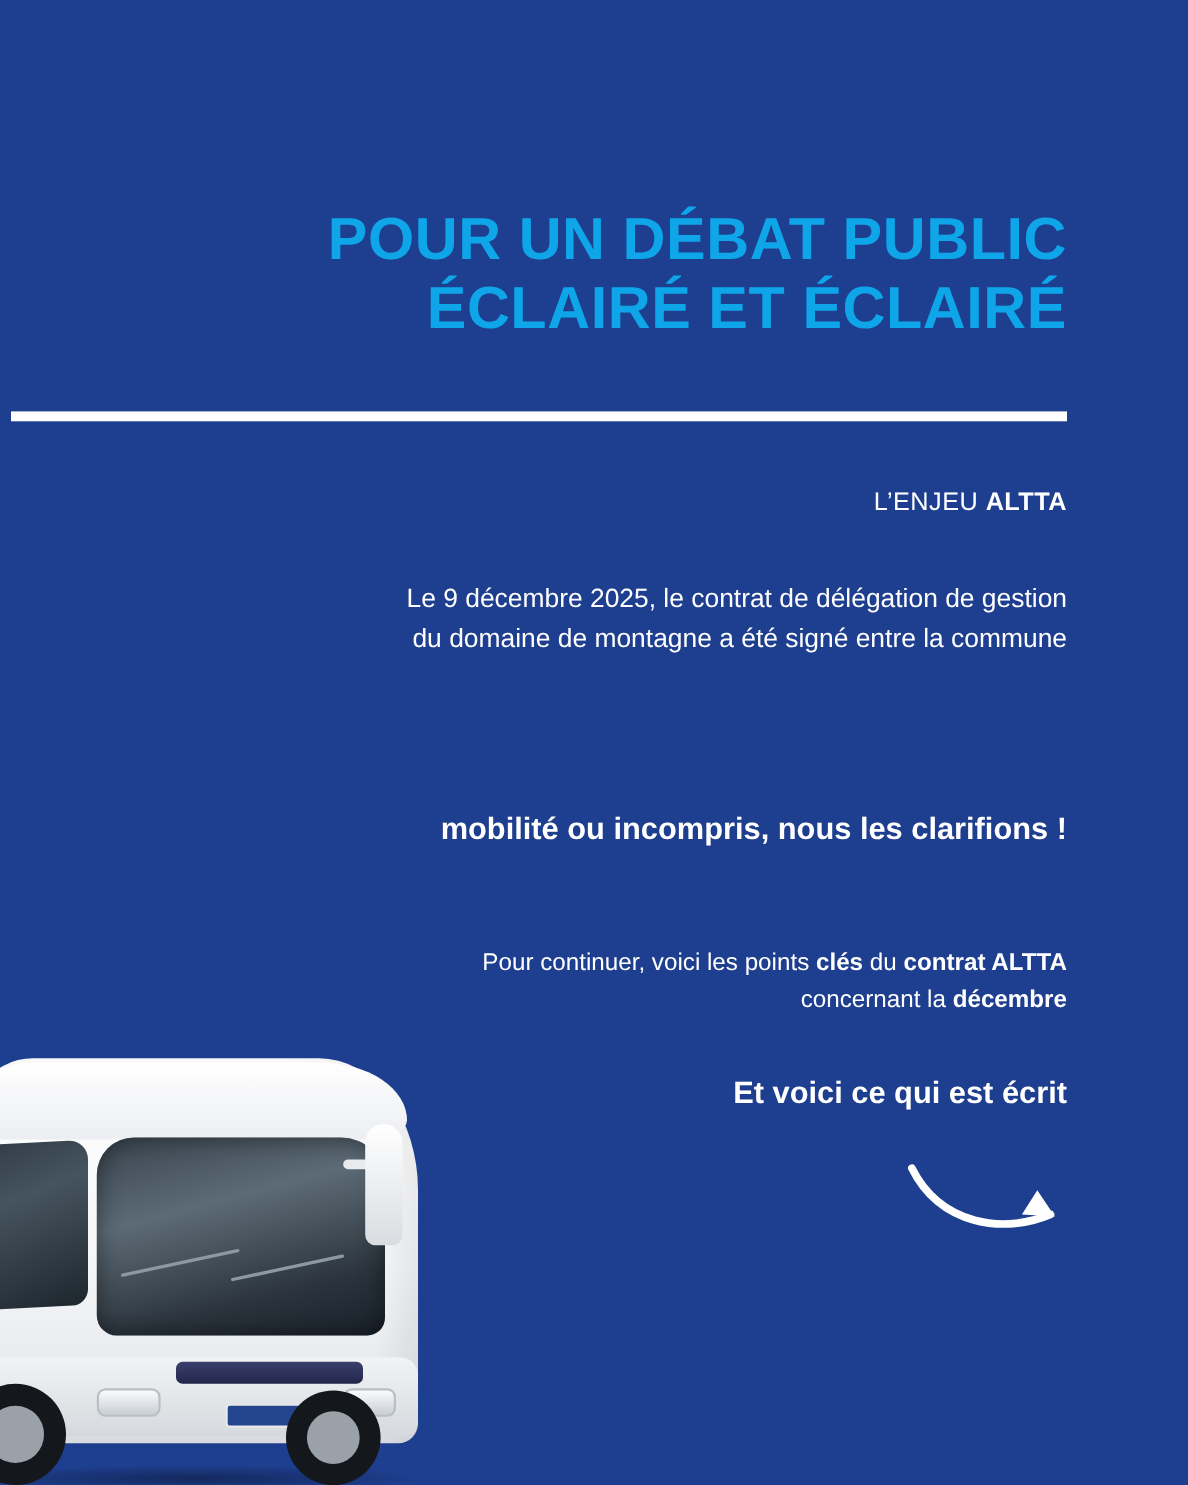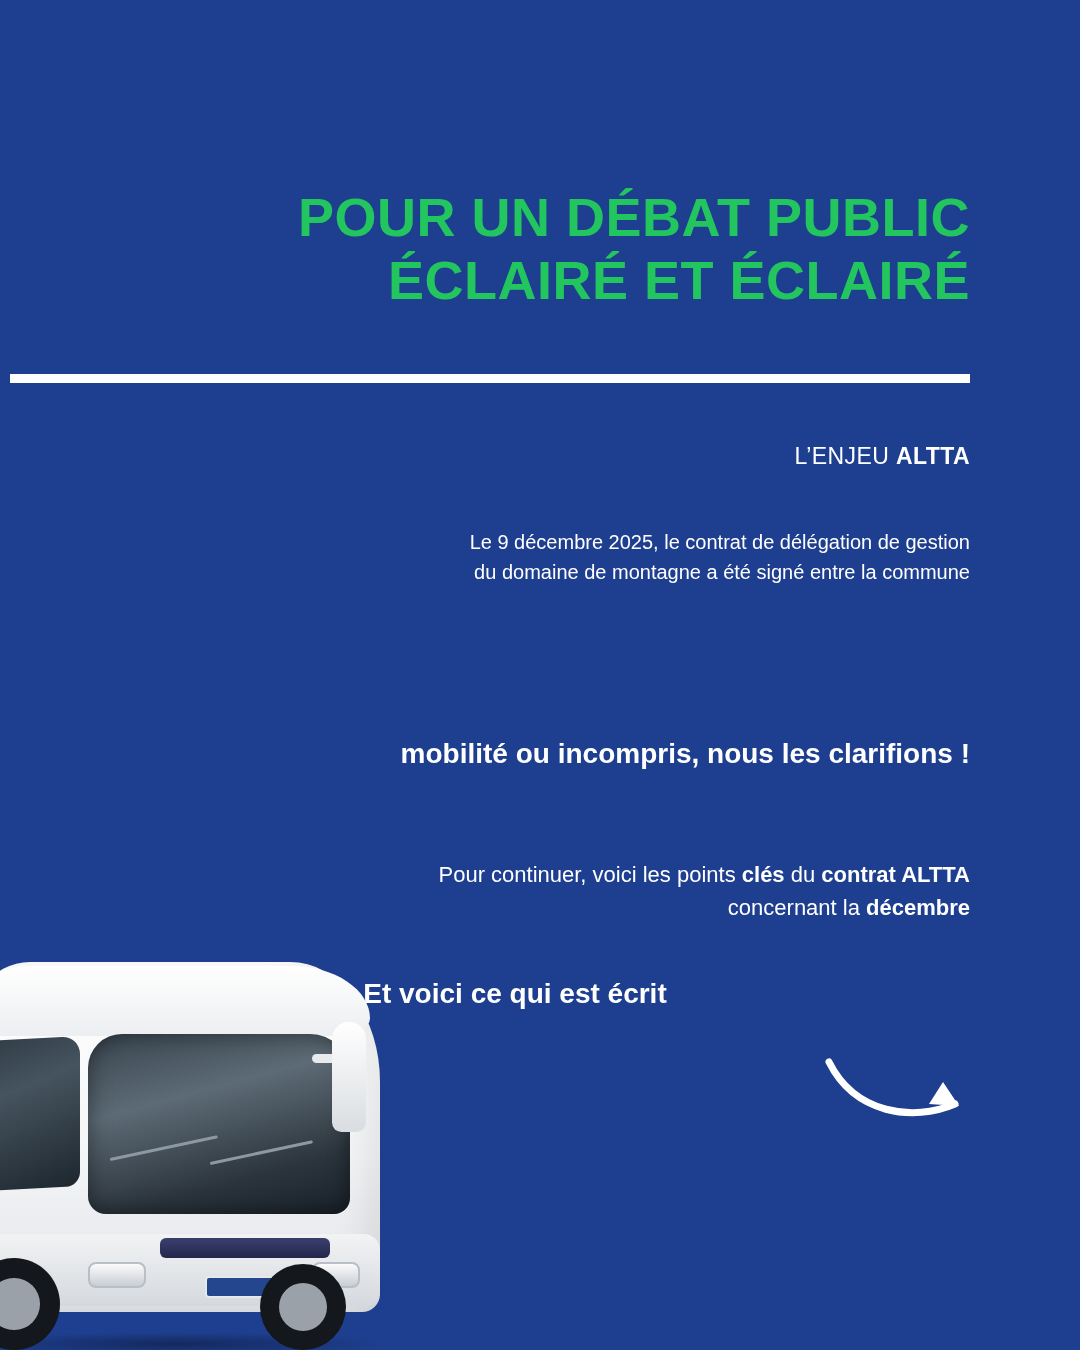--- a/index.html
+++ b/index.html
@@ -23,21 +23,21 @@
     overflow: hidden;
   }
 
   
   .headline {
     position: absolute;
     top: 186px;
     right: 110px;
     left: 110px;
     text-align: right;
-    color: #22c55e;
+    color: #0ea5e9;
     font-weight: bold;
     font-size: 54px;
     line-height: 1.16;
     letter-spacing: 0.5px;
   }
   .headline .line { display: block; white-space: nowrap; }
 
   
   .divider {
     position: absolute;
@@ -67,21 +67,21 @@
     position: absolute;
     right: 110px;
     text-align: right;
     color: #ffffff;
   }
   .para .line { display: block; white-space: nowrap; }
 
   .para-intro {
     top: 527px;
     left: 60px;
-    font-size: 20px;
+    font-size: 24px;
     font-weight: 300;
     line-height: 1.52;
   }
 
   .para-bold {
     top: 733px;
     left: 40px;
     font-size: 28px;
     font-weight: bold;
     line-height: 1.52;
@@ -94,21 +94,20 @@
     font-weight: 300;
     line-height: 1.52;
   }
   .para-keys b { font-weight: bold; }
 
   .para-final {
     top: 978px;
     left: 60px;
     font-size: 28px;
     font-weight: bold;
-    text-align: center;
   }
 
   
   .arrow {
     position: absolute;
     top: 1052px;
     right: 105px;
     width: 150px;
     height: 70px;
   }

